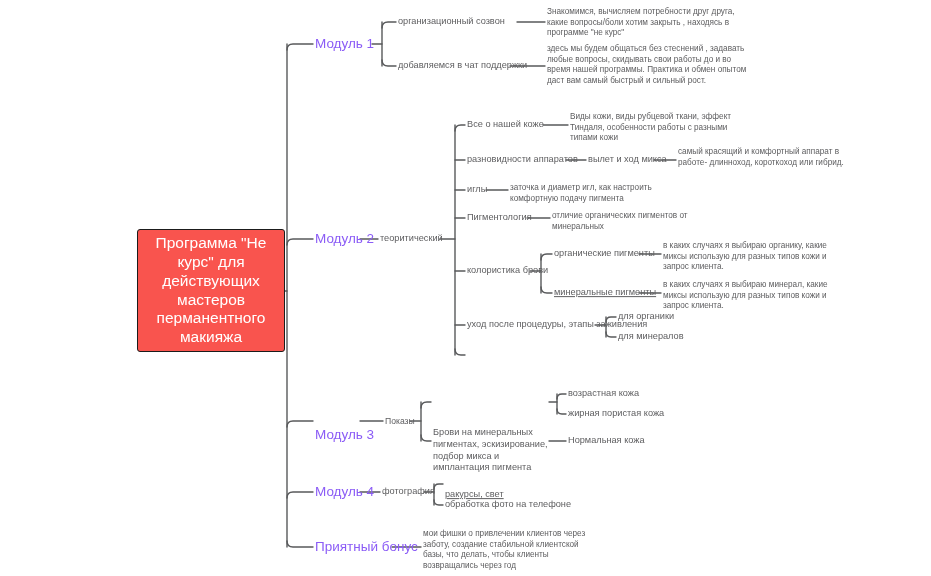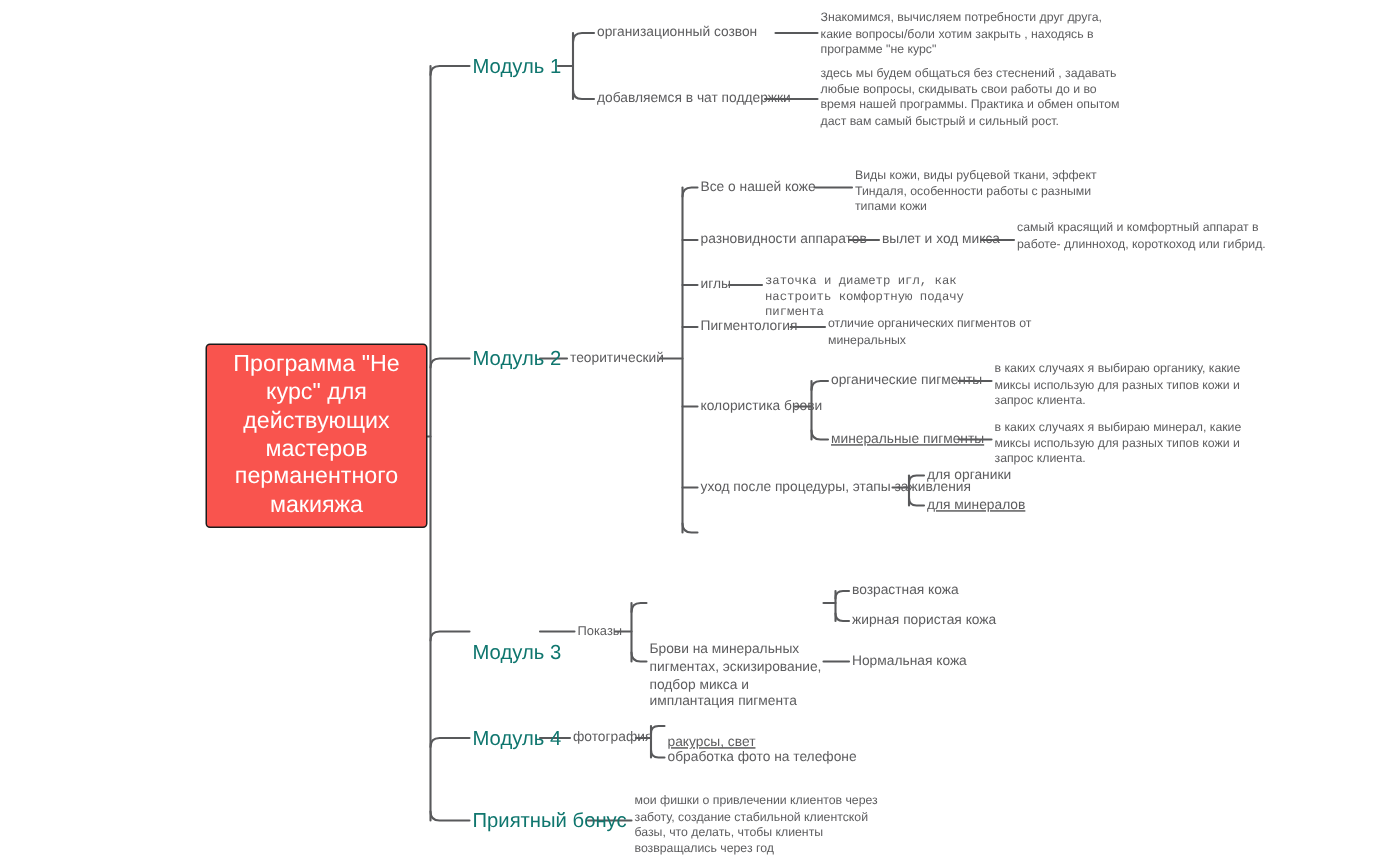--- a/index.html
+++ b/index.html
@@ -57,21 +57,21 @@
     text-align: center;
     color: #ffffff;
     font-size: 15.5px;
     line-height: 1.22;
     padding: 2px 6px;
     box-sizing: border-box;
     white-space: pre-line;
   }
   .lvl1 {
     font-size: 13.5px;
-    color: #0f766e;
+    color: #8b5cf6;
   }
   .lvl2 {
     font-size: 9.2px;
     color: #5d5d5f;
   }
   .lvl3 {
     font-size: 8.6px;
     color: #5d5d5f;
   }
   .leafnote {
@@ -172,36 +172,36 @@
   <div class="node lvl2 anchor-l" style="left:380px; top:239px;">теоритический</div>
 
   <div class="node lvl2 anchor-l" style="left:467px; top:125px;">Все о нашей коже</div>
   <div class="node leafnote" style="left:570px; top:112px; width:170px;">Виды кожи, виды рубцевой ткани, эффект Тиндаля, особенности работы с разными типами кожи</div>
 
   <div class="node lvl2 anchor-l" style="left:467px; top:160px;">разновидности аппаратов</div>
   <div class="node lvl2 anchor-l" style="left:588px; top:160px;">вылет и ход микса</div>
   <div class="node leafnote" style="left:678px; top:147px; width:185px;">самый красящий и комфортный аппарат в работе- длинноход, короткоход или гибрид.</div>
 
   <div class="node lvl2 anchor-l" style="left:467px; top:190px;">иглы</div>
-  <div class="node leafnote" style="left:510px; top:183px; width:160px;font-family:Liberation Mono, monospace;">заточка и диаметр игл, как настроить комфортную подачу пигмента</div>
+  <div class="node leafnote" style="left:510px; top:183px; width:160px;">заточка и диаметр игл, как настроить комфортную подачу пигмента</div>
 
   <div class="node lvl2 anchor-l" style="left:467px; top:218px;">Пигментология</div>
   <div class="node leafnote" style="left:552px; top:211px; width:160px;">отличие органических пигментов от минеральных</div>
 
   <div class="node lvl2 anchor-l" style="left:467px; top:271px;">колористика брови</div>
 
   <div class="node lvl2 anchor-l" style="left:554px; top:254px;">органические пигменты</div>
   <div class="node leafnote" style="left:663px; top:241px; width:180px;">в каких случаях я выбираю органику, какие миксы использую для разных типов кожи и запрос клиента.</div>
 
   <div class="node lvl2 anchor-l" style="left:554px; top:293px;text-decoration:underline;">минеральные пигменты</div>
   <div class="node leafnote" style="left:663px; top:280px; width:180px;"> в каких случаях я выбираю минерал, какие миксы использую для разных типов кожи и запрос клиента.</div>
 
   <div class="node lvl2 anchor-l" style="left:467px; top:325px;">уход после процедуры, этапы заживления</div>
   <div class="node lvl2 anchor-l" style="left:618px; top:317px;">для органики</div>
-  <div class="node lvl2 anchor-l" style="left:618px; top:337px;text-decoration:underline;">для минералов</div>
+  <div class="node lvl2 anchor-l" style="left:618px; top:337px;">для минералов</div>
 
 
   <div class="node lvl3 anchor-l" style="left:385px; top:421px;">Показы</div>
 
   <div class="node lvl2 anchor-l" style="left:568px; top:394px;">возрастная кожа</div>
   <div class="node lvl2 anchor-l" style="left:568px; top:414px;">жирная пористая кожа</div>
 
   <div class="node lvl2" style="left:433px; top:427px; width:125px;">Брови на минеральных пигментах, эскизирование, подбор микса и имплантация пигмента</div>
   <div class="node lvl2 anchor-l" style="left:568px; top:441px;">Нормальная кожа</div>
 

